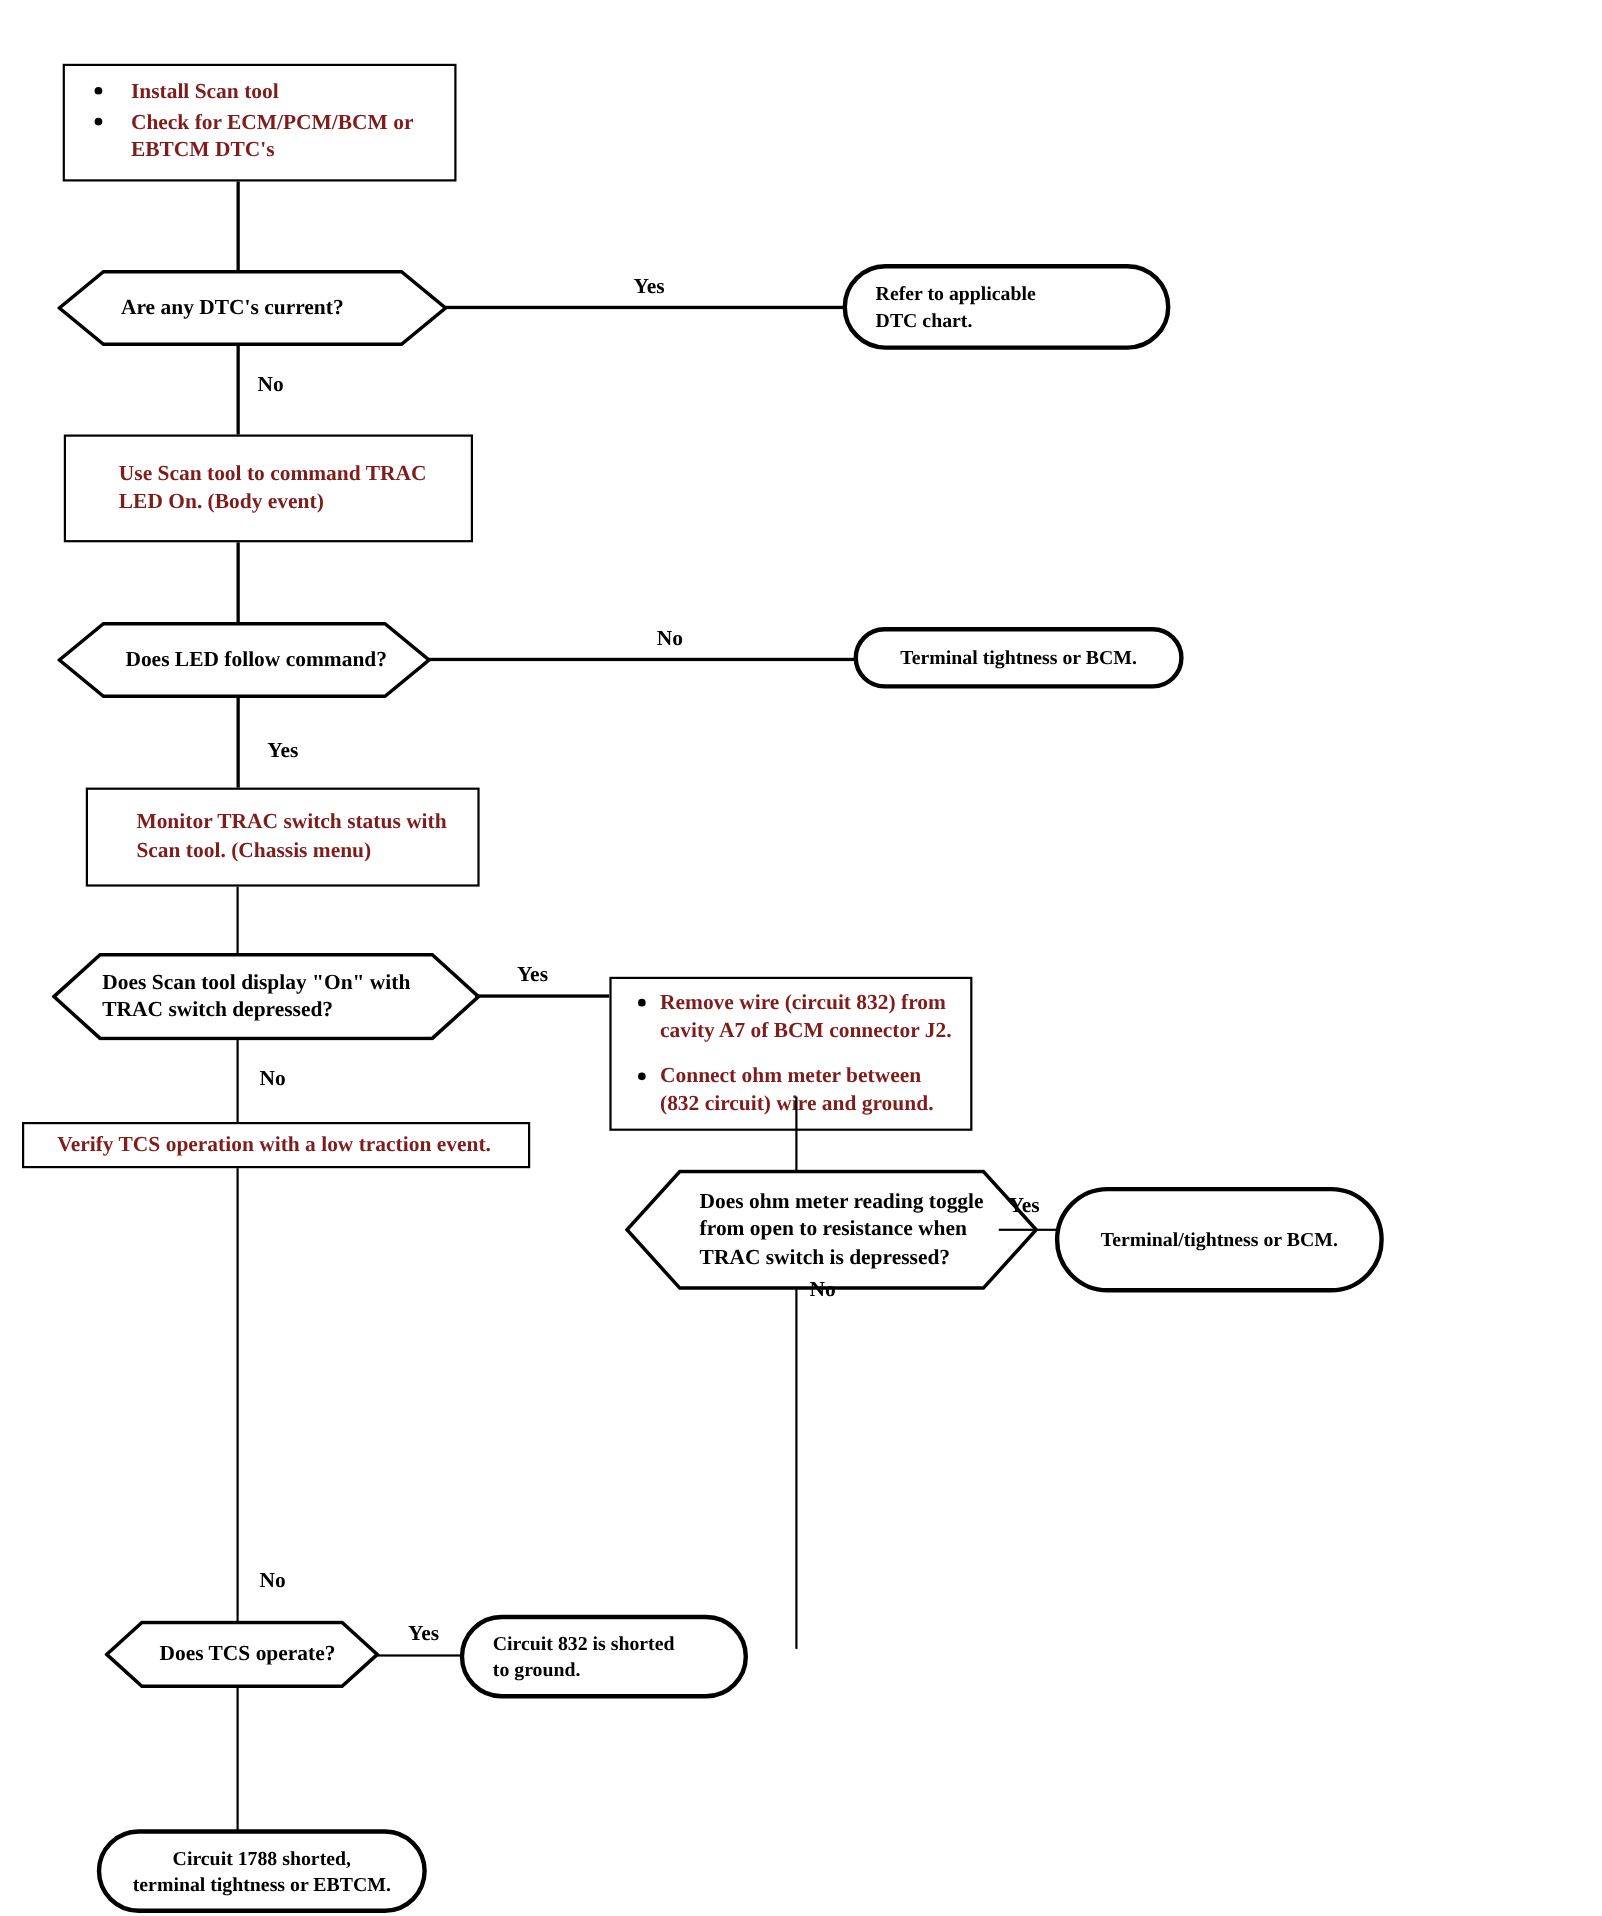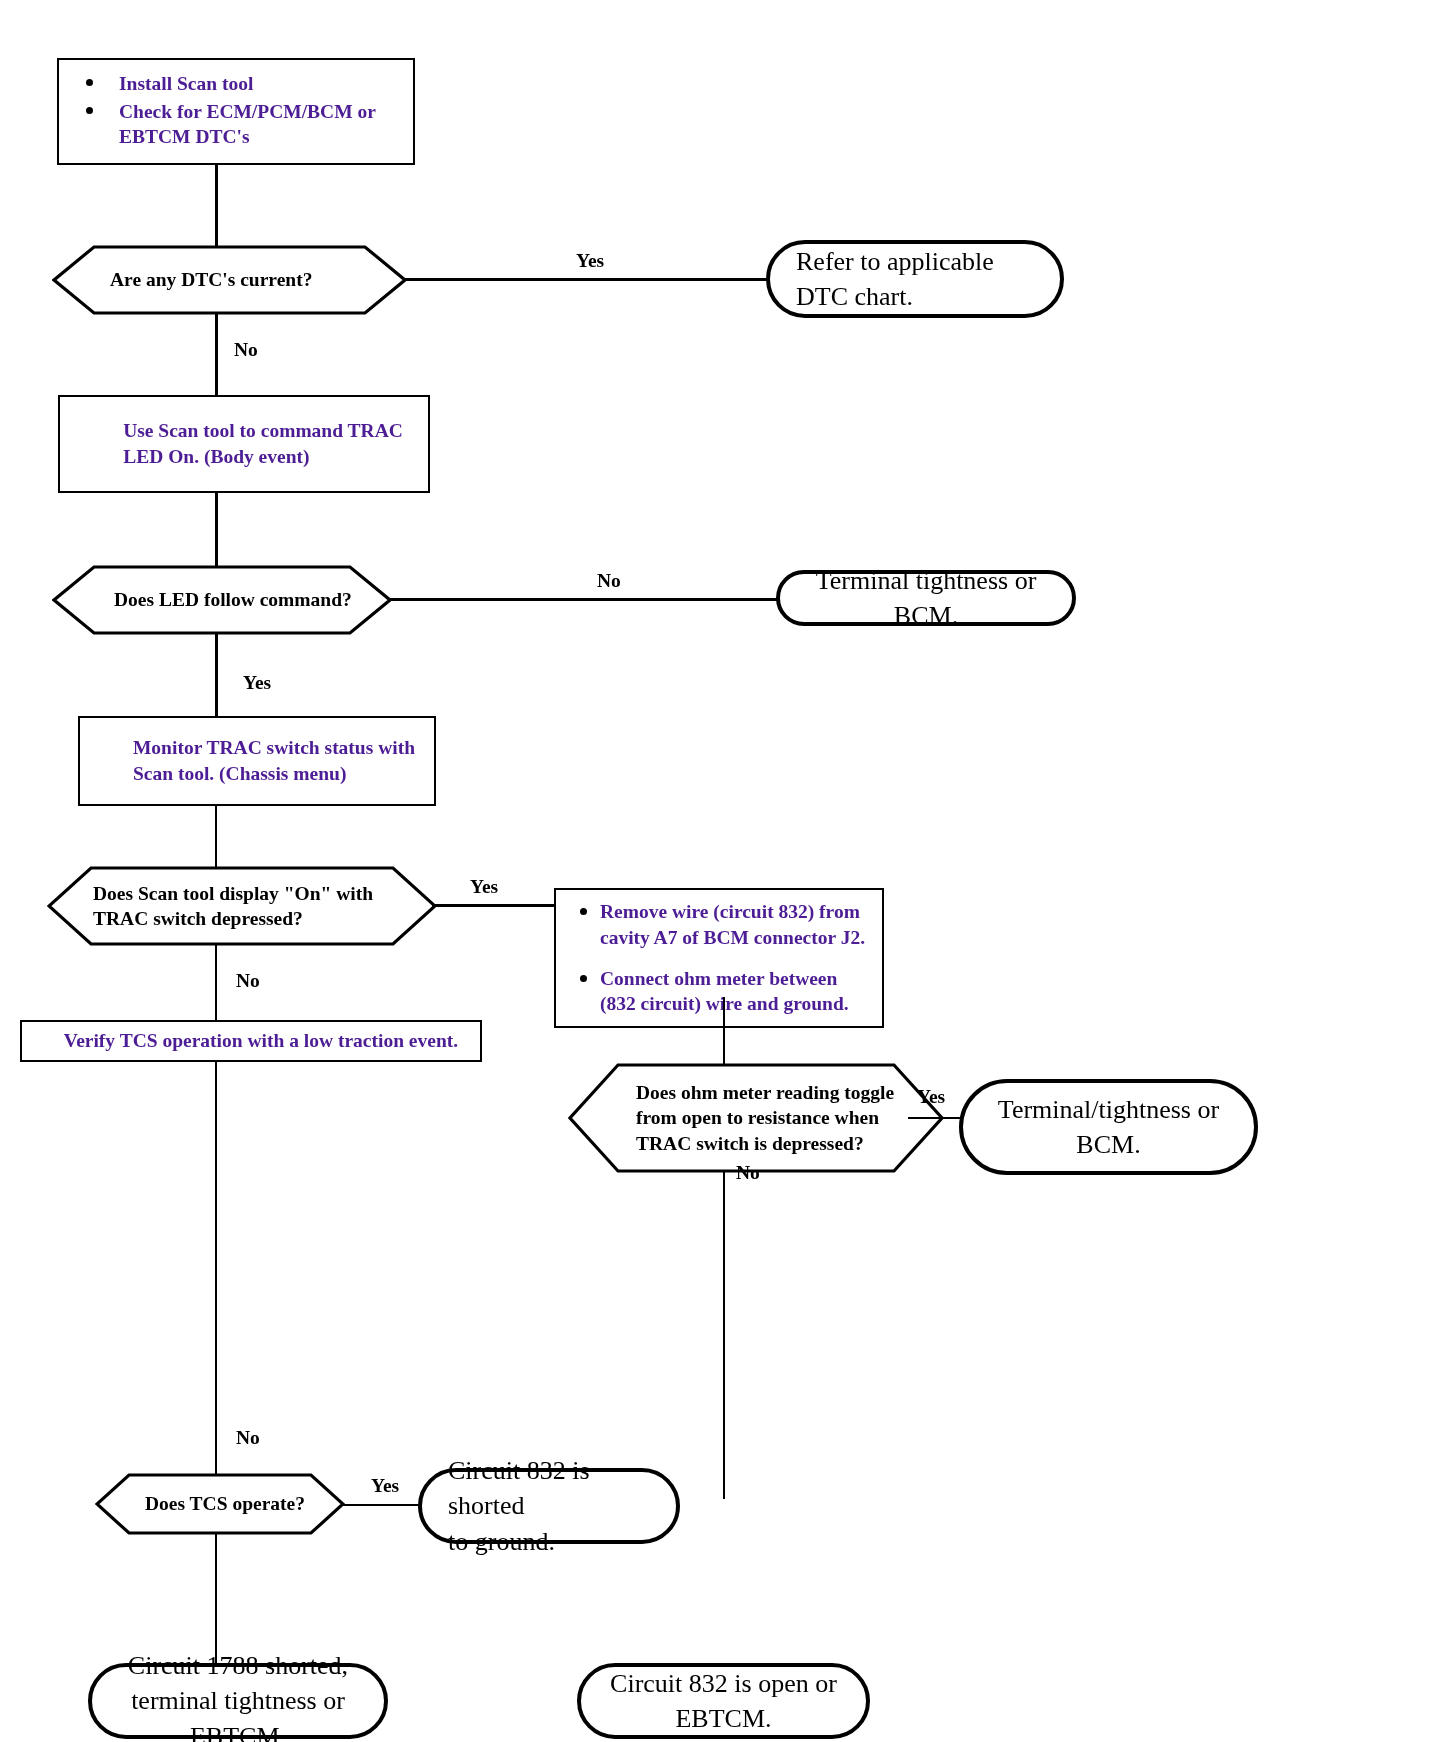--- a/index.html
+++ b/index.html
@@ -31,22 +31,21 @@
     letter-spacing: 0.5px;
     color: #000;
   }
 
   
   .node {
     position: absolute;
     box-sizing: border-box;
     display: flex;
     align-items: center;
-    color: #4c1d95;
-    justify-content: center;
+    color: #7f1d1d;
   }
 
   
   .proc {
     border: 2px solid #000;
     background: #fff;
     padding: 6px 10px;
   }
   .proc .txt {
     font-size: 19.5px;
@@ -120,23 +119,23 @@
     position: absolute;
     box-sizing: border-box;
     border: 4px solid #000;
     border-radius: 90px;
     background: #fff;
     display: flex;
     align-items: center;
     padding: 0 26px;
   }
   .term .txt {
-    font-size: 26px;
+    font-size: 18px;
     line-height: 1.35;
-    font-weight: 400;
+    font-weight: 700;
   }
   .term.center .txt { width: 100%; text-align: center; }
 
   
   .vline {
     position: absolute;
     background: #000;
     width: 3px;
   }
   .hline {
@@ -314,20 +313,14 @@
   <div class="vline thin" style="left:215px; top:1534px; height:164px;"></div>
   <div class="elabel" style="left:236px; top:1427px;">No</div>
 
   <div class="term center" style="left:88px; top:1663px; width:300px; height:76px;">
     <div class="txt">
       <div>Circuit 1788 shorted,</div>
       <div>terminal tightness or EBTCM.</div>
     </div>
   </div>
 
-  <div class="term center" style="left:577px; top:1663px; width:293px; height:76px;">
-    <div class="txt">
-      <div>Circuit 832 is open or</div>
-      <div>EBTCM.</div>
-    </div>
-  </div>
 
 </div>
 
 </body></html>

